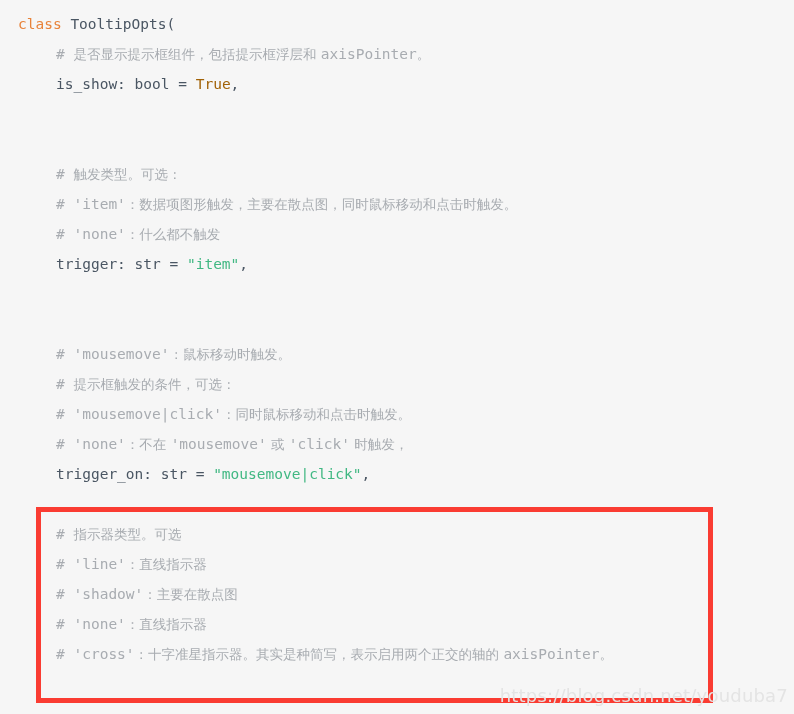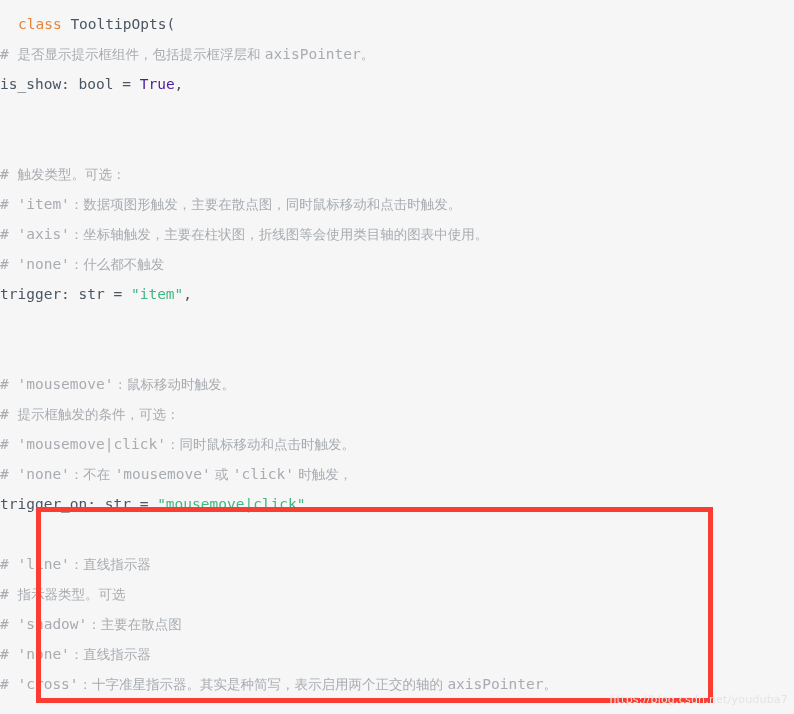--- a/index.html
+++ b/index.html
@@ -30,29 +30,29 @@
     white-space: pre;
     letter-spacing: 0px;
     color: #3b4856;
   }
 
   .code-line.blank {
     color: transparent;
   }
 
   .indent-0 { padding-left: 18px; }
-  .indent-1 { }
+  .indent-1 { padding-left: 56px; }
 
   
   .tok-keyword { color: #e8833a; }
   .tok-name    { color: #4a5663; }
   .tok-plain   { color: #4a5663; text-align: right; }
   .tok-comment { color: #a8acb1; }
   .tok-string  { color: #41b883; }
-  .tok-const   { color: #4c1d95; text-align: right; }
+  .tok-const   { color: #a16207; text-align: right; }
 
   
   .cjk {
     font-family: "DejaVu Sans", "Liberation Sans", sans-serif;
     font-size: 13.5px;
   }
 
   
   #highlight-box {
     position: absolute;
@@ -63,53 +63,52 @@
     border: 5px solid #fa3c32;
     box-sizing: border-box;
     pointer-events: none;
   }
 
   #watermark {
     position: absolute;
     right: 6px;
     bottom: 8px;
     font-family: "DejaVu Sans", "Liberation Sans", sans-serif;
-    font-size: 11px;
+    font-size: 18px;
     color: #e4e4e4;
     letter-spacing: 0.2px;
     white-space: nowrap;
     margin-left: 45px;
   }
 </style>
 </head>
 <body>
 
 <div id="code-block">
 
   <div id="code-lines">
       <div class="code-line indent-0"><span class="tok-keyword">class</span><span class="tok-plain"> </span><span class="tok-name">TooltipOpts(</span></div>
       <div class="code-line indent-1"><span class="tok-comment"># </span><span class="tok-comment cjk">是否显示提示框组件，包括提示框浮层和 </span><span class="tok-comment">axisPointer</span><span class="tok-comment cjk">。</span></div>
       <div class="code-line indent-1"><span class="tok-plain">is_show: bool = </span><span class="tok-const">True</span><span class="tok-plain">,</span></div>
       <div class="code-line indent-1 blank"> </div>
       <div class="code-line indent-1 blank"> </div>
       <div class="code-line indent-1"><span class="tok-comment"># </span><span class="tok-comment cjk">触发类型。可选：</span></div>
       <div class="code-line indent-1"><span class="tok-comment"># 'item'</span><span class="tok-comment cjk">：数据项图形触发，主要在散点图，同时鼠标移动和点击时触发。</span></div>
-      <div class="code-line indent-1"><span class="tok-comment"># 'axis'</span><span class="tok-comment cjk">：坐标轴触发，主要在柱状图，折线图等会使用类目轴的图表中使用。</span></div>
       <div class="code-line indent-1"><span class="tok-comment"># 'none'</span><span class="tok-comment cjk">：什么都不触发</span></div>
       <div class="code-line indent-1"><span class="tok-plain">trigger: str = </span><span class="tok-string">"item"</span><span class="tok-plain">,</span></div>
       <div class="code-line indent-1 blank"> </div>
       <div class="code-line indent-1 blank"> </div>
       <div class="code-line indent-1"><span class="tok-comment"># 'mousemove'</span><span class="tok-comment cjk">：鼠标移动时触发。</span></div>
       <div class="code-line indent-1"><span class="tok-comment"># </span><span class="tok-comment cjk">提示框触发的条件，可选：</span></div>
       <div class="code-line indent-1"><span class="tok-comment"># 'mousemove|click'</span><span class="tok-comment cjk">：同时鼠标移动和点击时触发。</span></div>
       <div class="code-line indent-1"><span class="tok-comment"># 'none'</span><span class="tok-comment cjk">：不在 </span><span class="tok-comment">'mousemove'</span><span class="tok-comment cjk"> 或 </span><span class="tok-comment">'click'</span><span class="tok-comment cjk"> 时触发，</span></div>
       <div class="code-line indent-1"><span class="tok-plain">trigger_on: str = </span><span class="tok-string">"mousemove|click"</span><span class="tok-plain">,</span></div>
       <div class="code-line indent-1 blank"> </div>
+      <div class="code-line indent-1"><span class="tok-comment"># </span><span class="tok-comment cjk">指示器类型。可选</span></div>
       <div class="code-line indent-1"><span class="tok-comment"># 'line'</span><span class="tok-comment cjk">：直线指示器</span></div>
-      <div class="code-line indent-1"><span class="tok-comment"># </span><span class="tok-comment cjk">指示器类型。可选</span></div>
       <div class="code-line indent-1"><span class="tok-comment"># 'shadow'</span><span class="tok-comment cjk">：主要在散点图</span></div>
       <div class="code-line indent-1"><span class="tok-comment"># 'none'</span><span class="tok-comment cjk">：直线指示器</span></div>
       <div class="code-line indent-1"><span class="tok-comment"># 'cross'</span><span class="tok-comment cjk">：十字准星指示器。其实是种简写，表示启用两个正交的轴的 </span><span class="tok-comment">axisPointer</span><span class="tok-comment cjk">。</span></div>
     </div>
 
   <div id="highlight-box" style="left: 36px; top: 507px; width: 677px; height: 196px; border-width: 5px; border-color: rgb(250, 60, 50);"></div>
 
   <div id="watermark">https://blog.csdn.net/youduba7</div>
 
 </div>

